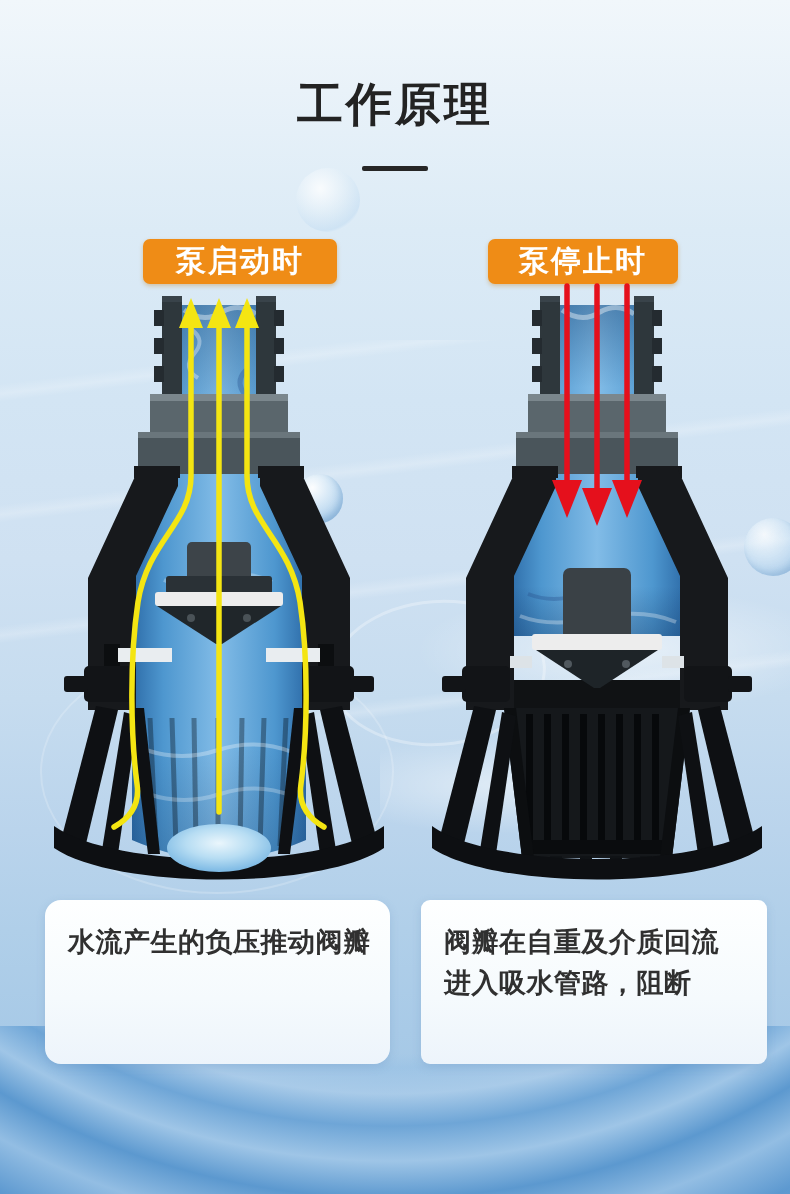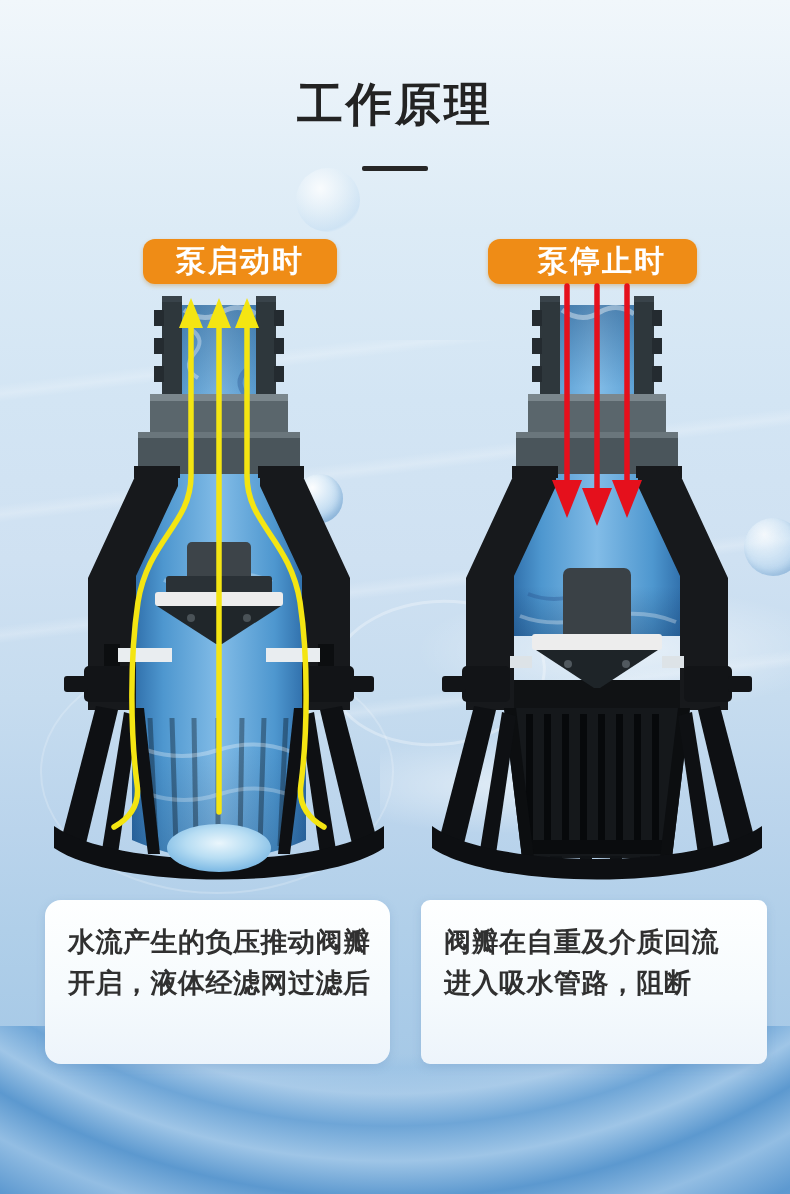--- a/index.html
+++ b/index.html
@@ -32,21 +32,21 @@
   .d1{left:296px;top:474px;width:47px;height:49px;}
   .d2{left:322px;top:572px;width:27px;height:27px;}
   .d3{left:744px;top:518px;width:58px;height:58px;opacity:.8;}
   .bubble{position:absolute;left:296px;top:168px;width:64px;height:64px;border-radius:50%;pointer-events:none;
     background:radial-gradient(circle at 38% 32%,rgba(255,255,255,.8),rgba(230,242,250,.15) 45%,
       rgba(180,212,240,.35) 72%,rgba(255,255,255,.55) 84%,rgba(255,255,255,0) 95%);}
   .title{position:absolute;top:74px;left:0;width:100%;text-align:center;
     font-size:46px;font-weight:800;color:#232323;letter-spacing:3px;margin:0;}
   .title-dash{position:absolute;left:362px;top:166px;width:66px;height:5px;background:#262626;border-radius:2px;}
   .badge{position:absolute;top:239px;height:45px;display:flex;align-items:center;justify-content:center;
-    color:#ffffff;font-size:30px;font-weight:700;letter-spacing:2px;border-radius:12px;
+    color:#ffffff;font-size:30px;font-weight:700;letter-spacing:2px;border-radius:7px;
     box-shadow:0 2px 4px rgba(190,120,20,.35);}
   .badge-left{left:143px;width:194px;}
   .badge-right{left:488px;width:190px;}
   .valve{position:absolute;width:330px;height:610px;}
   .valve-left{left:54px;top:280px;}
   .valve-right{left:432px;top:280px;}
   .card{position:absolute;top:900px;width:345px;height:164px;border-radius:16px;box-sizing:border-box;
     background:linear-gradient(180deg,#feffff 0%,#f5fafd 60%,#edf4fb 100%);
     box-shadow:0 3px 9px rgba(110,150,195,.30);padding:22px 0 0 23px;}
   .card-left{left:45px;}
@@ -64,21 +64,21 @@
   <div class="bottom-arcs"></div>
   <div class="bubble"></div>
   <div class="droplet d1"></div>
   <div class="droplet d2"></div>
   <div class="droplet d3"></div>
 
   <h1 class="title">工作原理</h1>
   <div class="title-dash"></div>
 
   <div class="badge badge-left" style="background-color: rgb(239, 140, 22);">泵启动时</div>
-  <div class="badge badge-right" style="background-color: rgb(239, 140, 22); padding-left: 19px;">泵停止时</div>
+  <div class="badge badge-right" style="background-color: rgb(239, 140, 22);">泵停止时</div>
 
   <svg class="valve valve-left" viewBox="0 0 330 610" xmlns="http://www.w3.org/2000/svg">
     <defs>
       <linearGradient id="wL" x1="0" y1="0" x2="1" y2="0">
         <stop offset="0" stop-color="#2e6da9"></stop>
           <stop offset=".18" stop-color="#4e97cf"></stop>
         <stop offset=".5" stop-color="#82bce7"></stop>
           <stop offset=".82" stop-color="#4e97cf"></stop>
         <stop offset="1" stop-color="#2e6da9"></stop>
       </linearGradient>
@@ -275,19 +275,18 @@
       <g fill="currentColor">
         <path d="M135,238 L150,200 L120,200 Z"></path>
           <path d="M165,246 L180,208 L150,208 Z"></path>
           <path d="M195,238 L210,200 L180,200 Z"></path>
       </g>
     </g>
   </svg>
 
   <div class="card card-left">
     <div class="line">水流产生的负压推动阀瓣</div>
-    <div class="line">开启，液体经滤网过滤后</div>
   </div>
   <div class="card card-right">
     <div class="line">阀瓣在自重及介质回流</div>
     <div class="line">进入吸水管路，阻断</div>
   </div>
 </div>
 
 </body></html>

